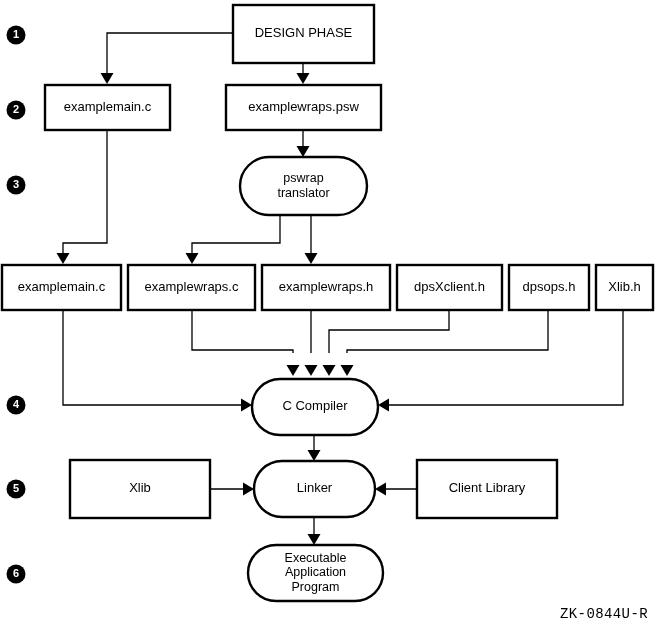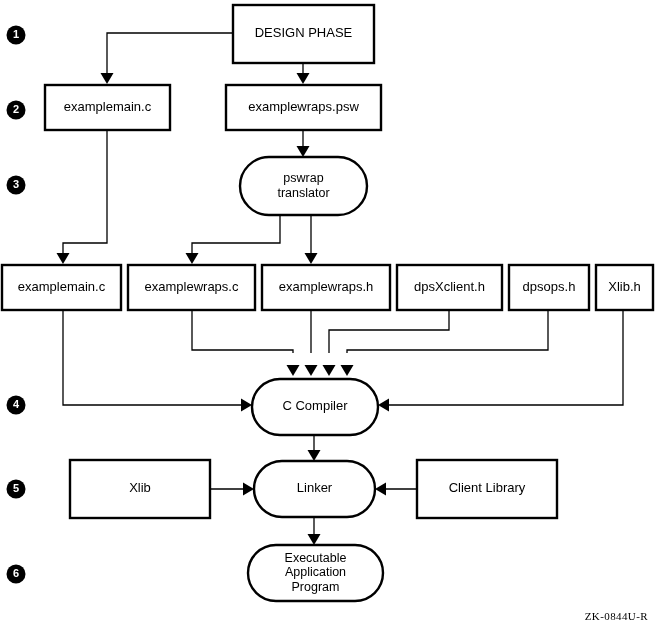--- a/index.html
+++ b/index.html
@@ -61,22 +61,22 @@
     font-family: "Liberation Sans", sans-serif;
     font-size: 11px;
     font-weight: bold;
     text-anchor: middle;
     dominant-baseline: middle;
   }
   .figure-caption {
     position: absolute;
     right: 8px;
     bottom: 7px;
-    font-family: Liberation Serif, serif;
-    font-size: 11px;
+    font-family: Liberation Mono, monospace;
+    font-size: 14px;
     letter-spacing: 0.4px;
     color: #000000;
     white-space: nowrap;
   }
 </style>
 </head>
 <body>
 
 <div id="diagram-root">
   <svg id="flow" viewBox="0 0 656 629">

